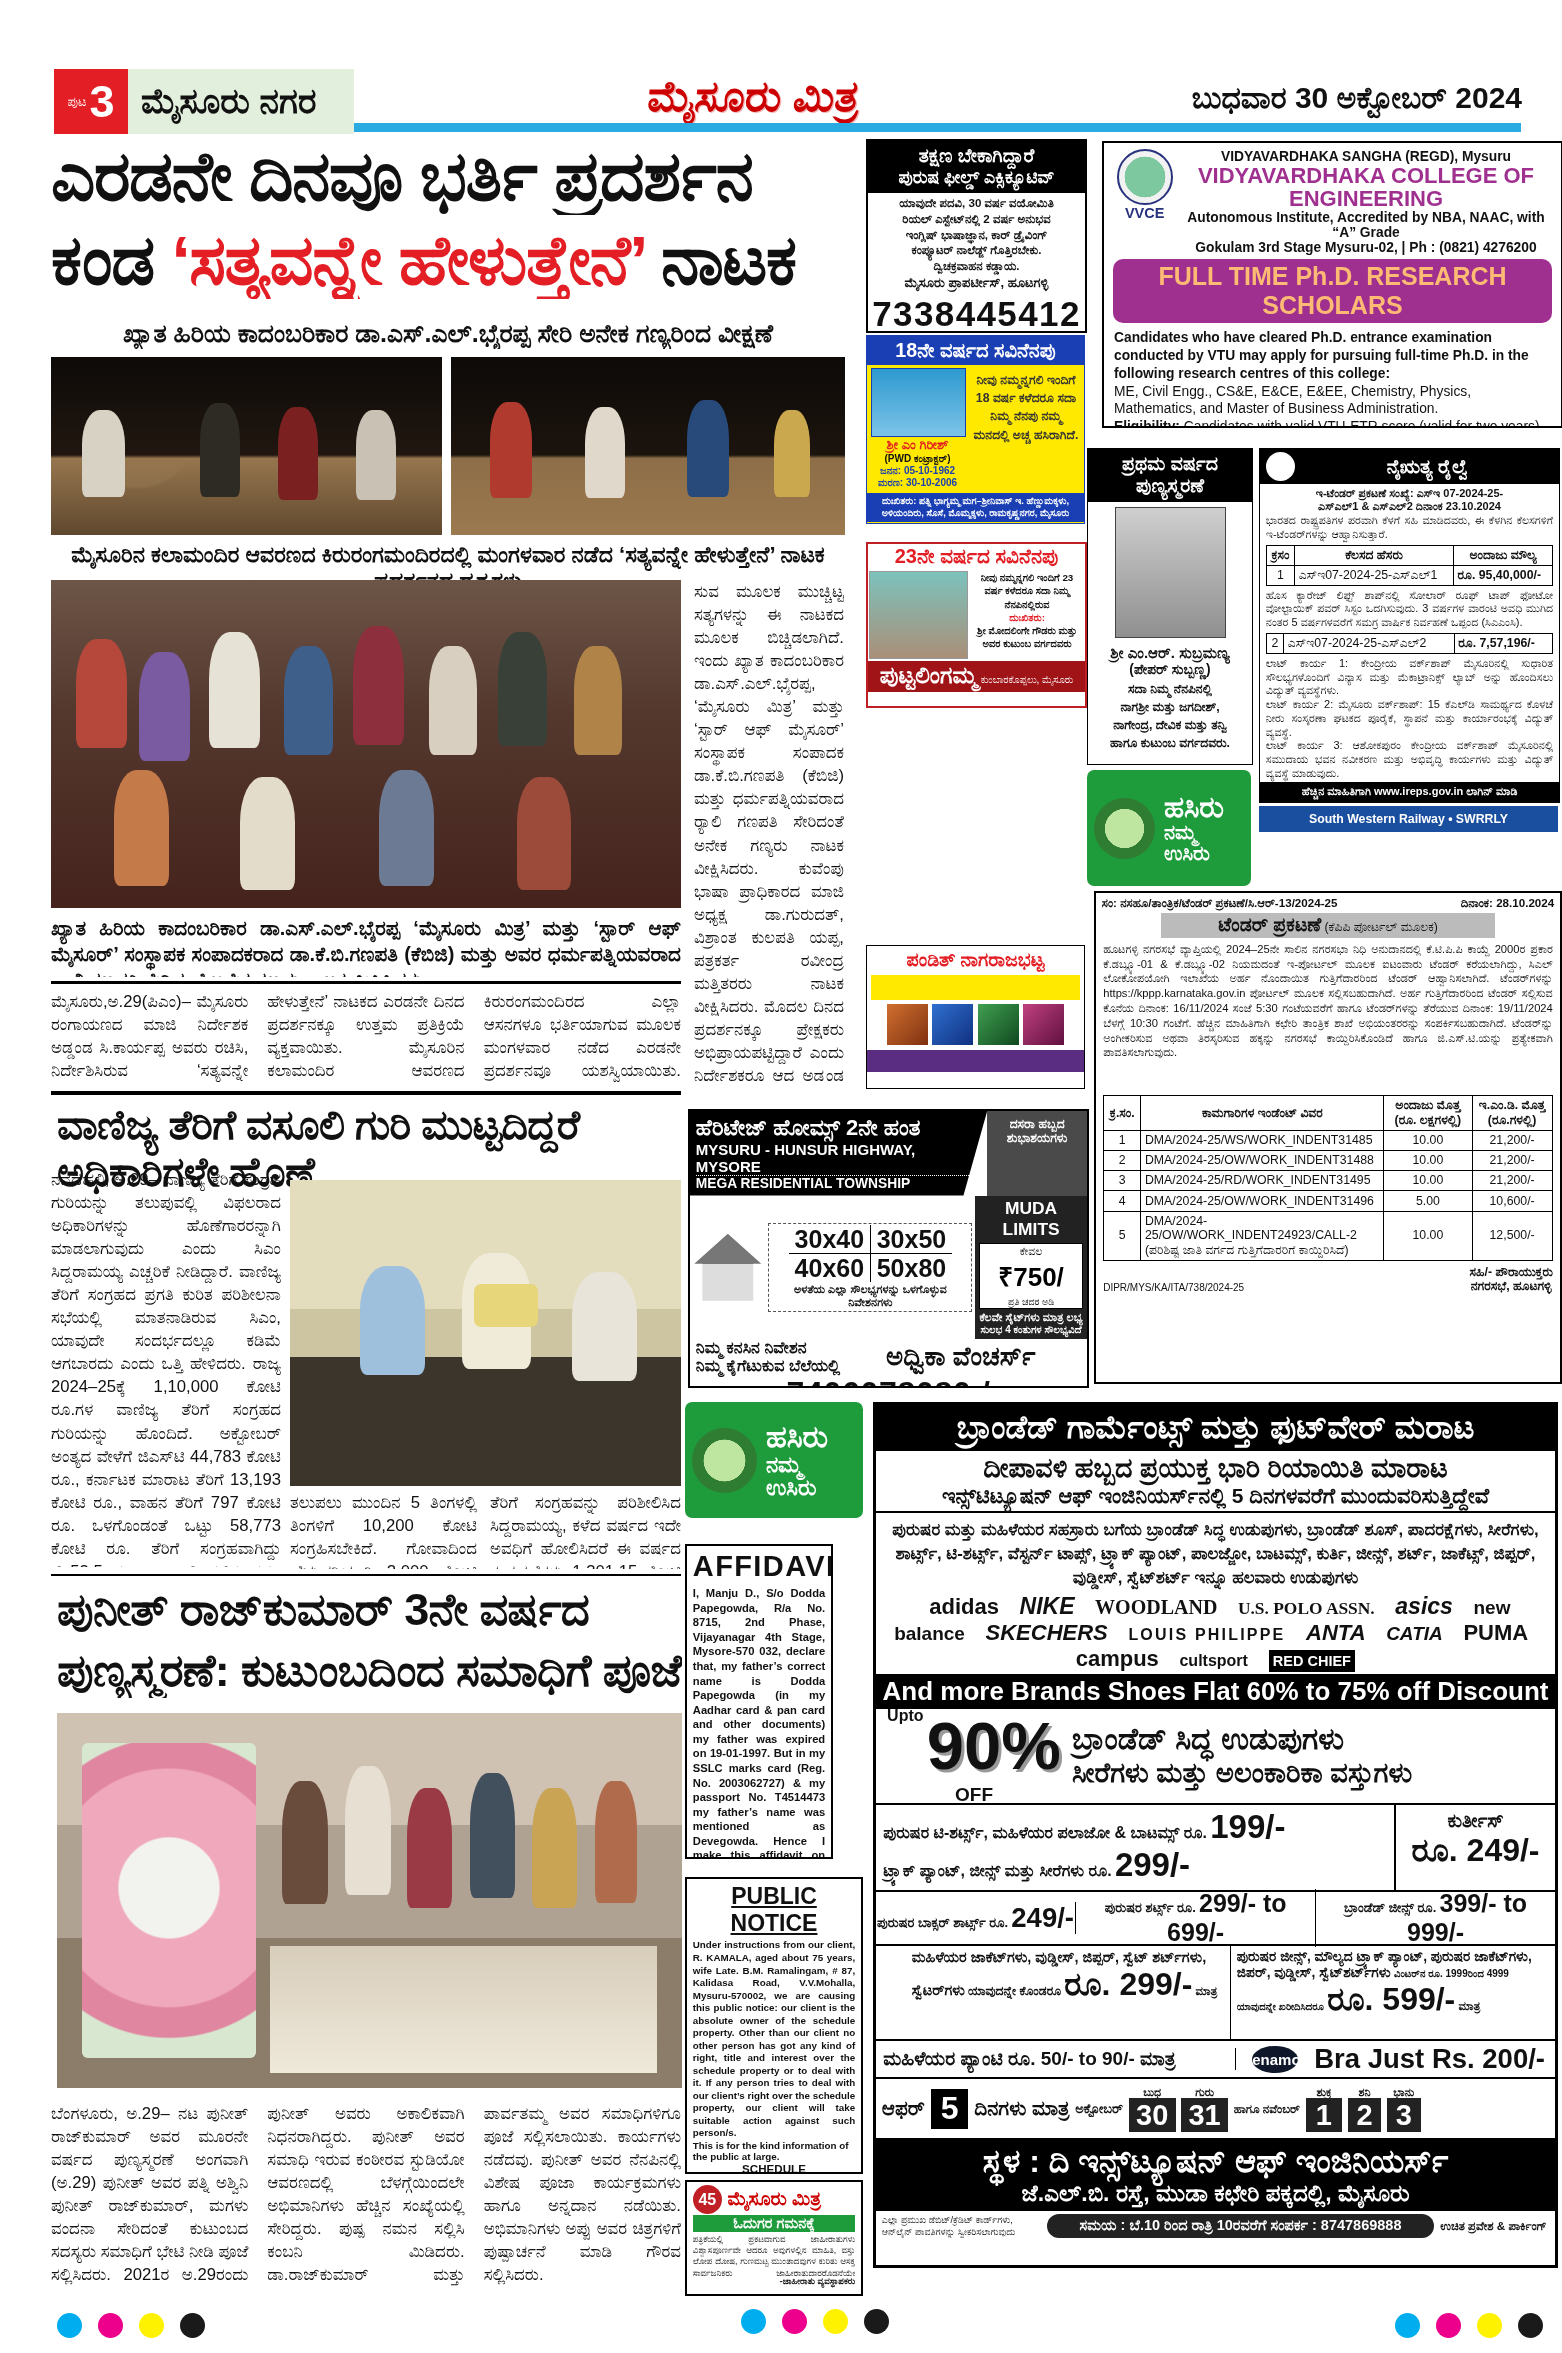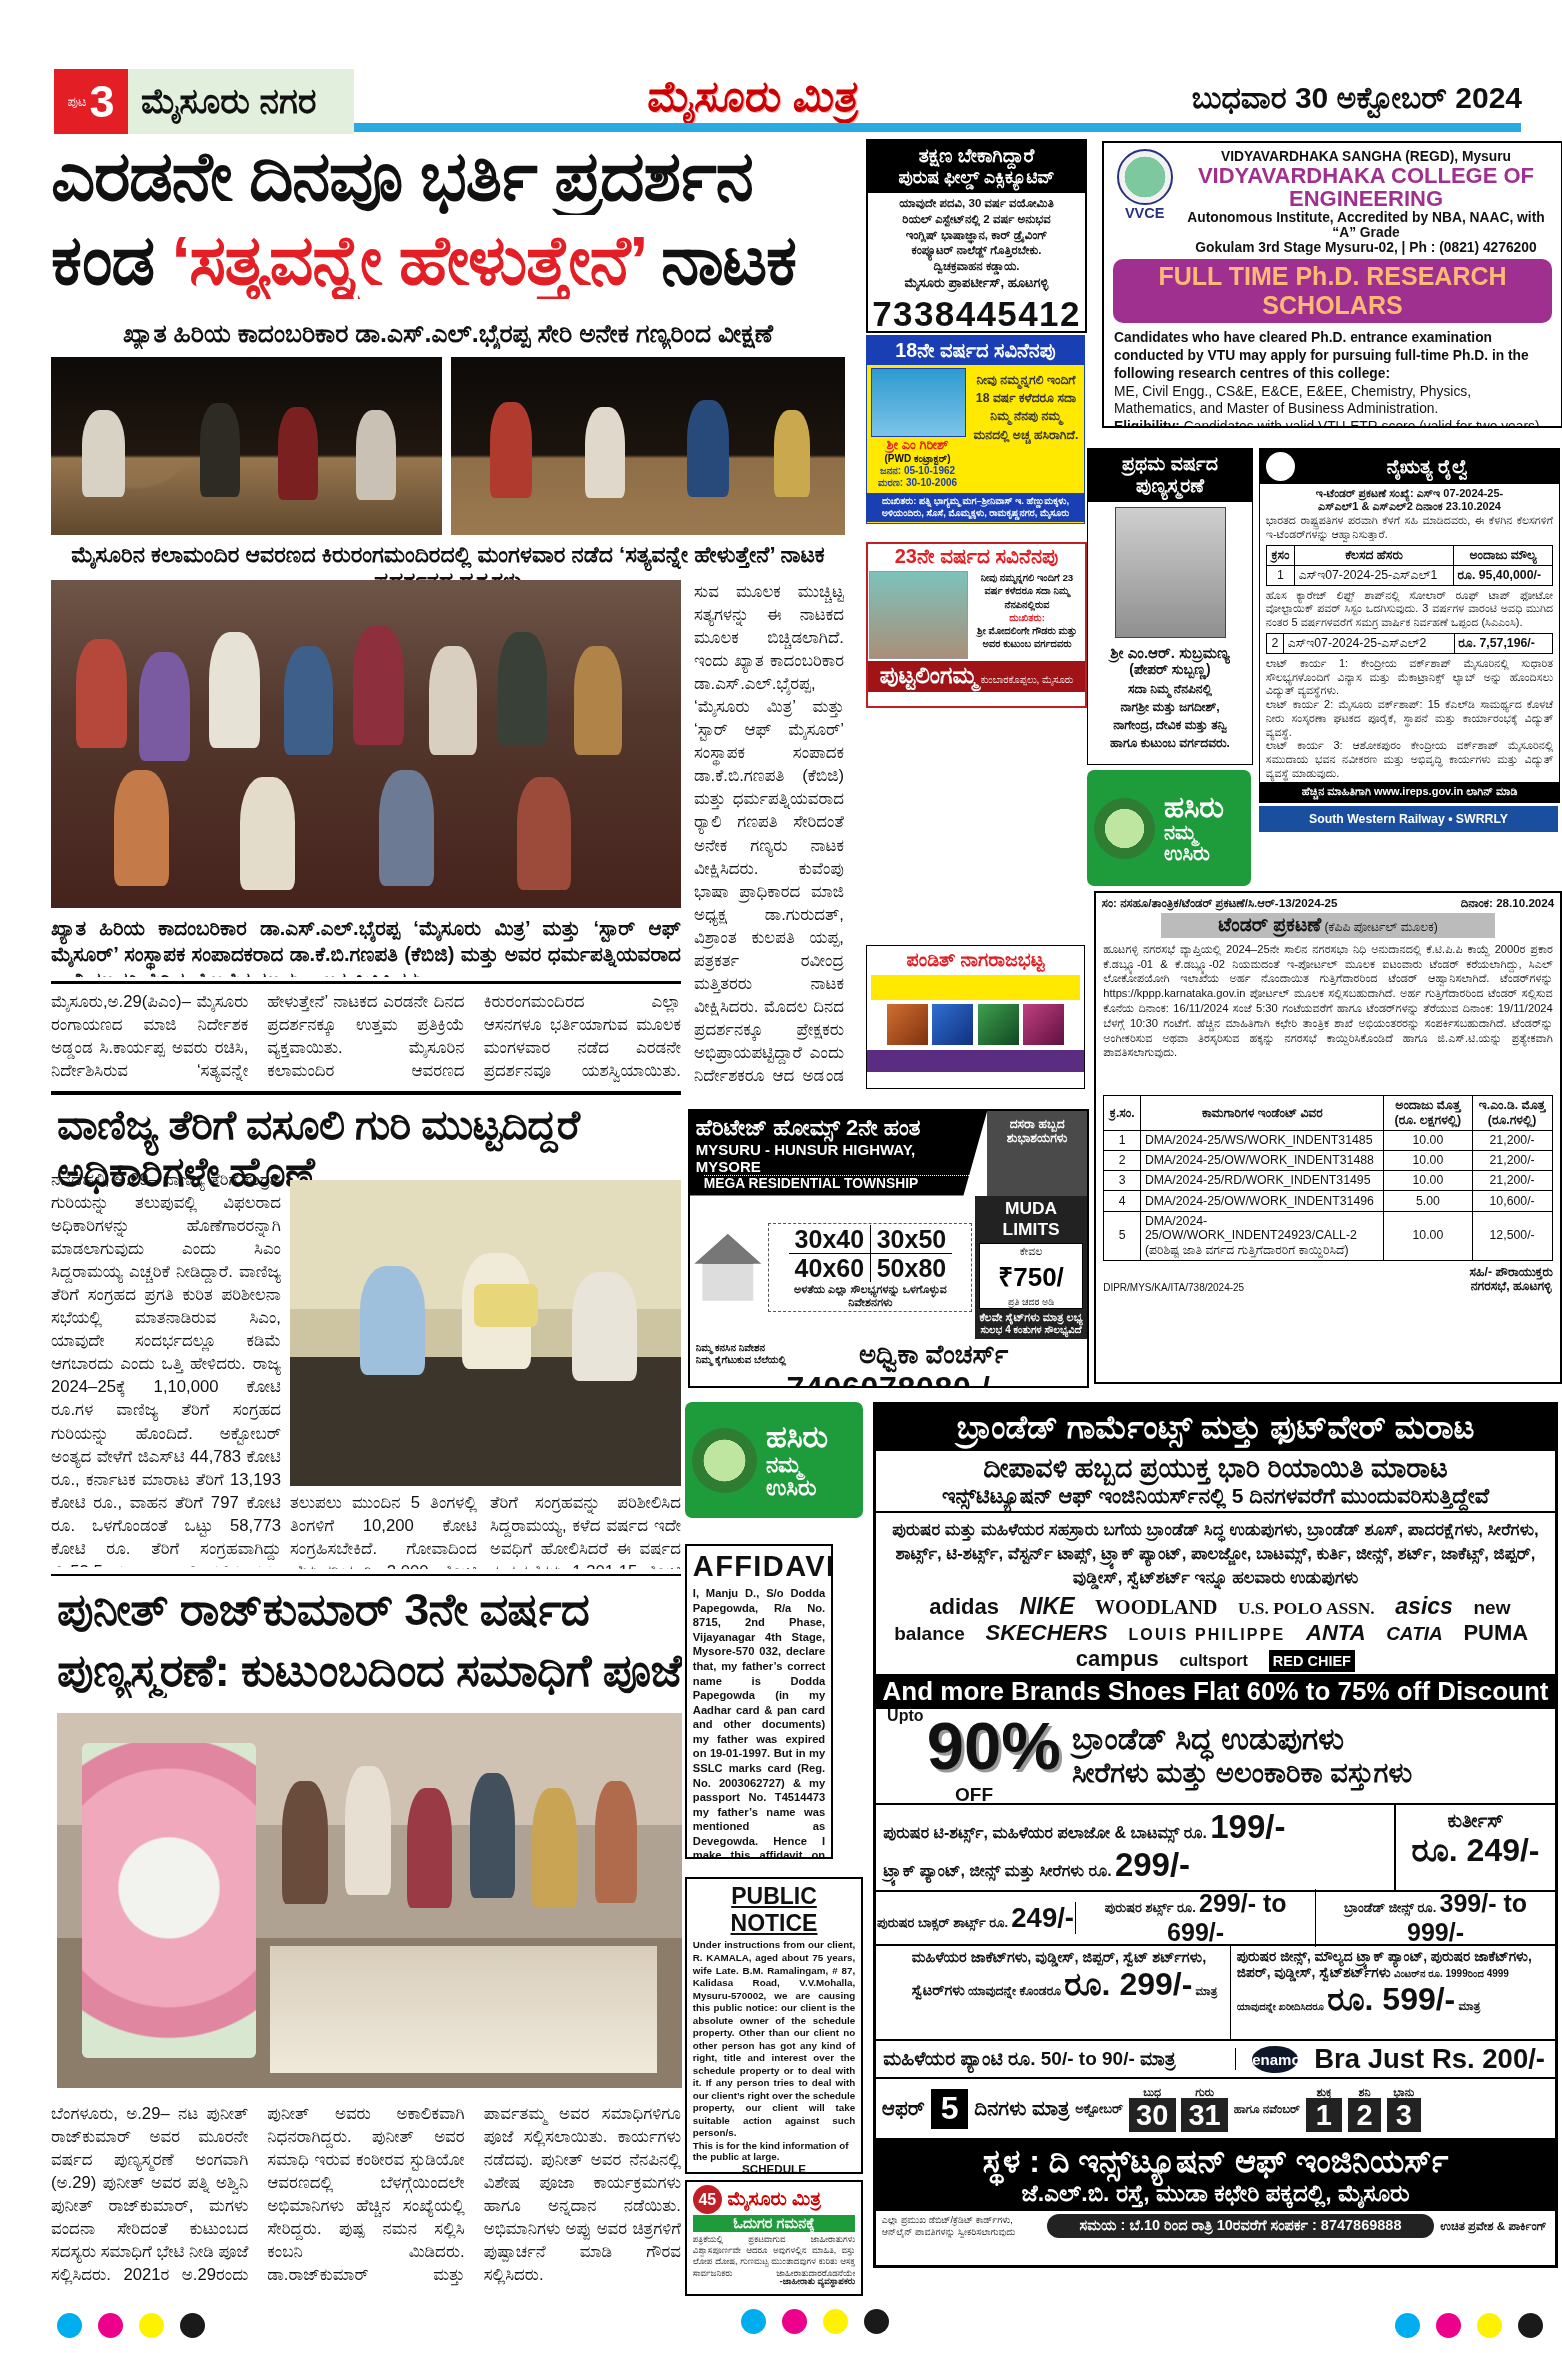--- a/index.html
+++ b/index.html
@@ -318,21 +318,21 @@
         <span style="display:block;">ನಗರಸಭೆ, ಹೂಟಗಳ್ಳಿ</span>
       </span>
     </div>
   </div>
 
   <div class="abs adbox clip" style="left:688px;top:1109px;width:397px;height:275px;border-width:2.9px;">
     <div style="display:flex;">
       <div class="blackband" style="flex:1;padding:4.3px 5.8px;clip-path:polygon(0 0,100% 0,92% 100%,0 100%);">
         <div class="b" style="font-size:22px;">ಹೆರಿಟೇಜ್ ಹೋಮ್ಸ್ 2ನೇ ಹಂತ</div>
         <div class="b" style="font-size:15px;">MYSURU - HUNSUR HIGHWAY, MYSORE</div>
-        <div class="b" style="font-size:13.8px;border-top:1.4px dotted #fff;margin-left:8px;">MEGA RESIDENTIAL TOWNSHIP</div>
+        <div class="b" style="font-size:13.8px;border-top:1.4px dotted #fff;">MEGA RESIDENTIAL TOWNSHIP</div>
       </div>
       <div class="b c" style="width:94px;background:#4a4a4a;color:#fff;font-size:12.3px;padding:5.8px 2.9px;">ದಸರಾ ಹಬ್ಬದ ಶುಭಾಶಯಗಳು</div>
     </div>
     <div style="display:flex;align-items:center;">
       <div style="width:67px;height:67px;margin:4.3px;background:linear-gradient(180deg,#777 0 45%,#ddd 45% 100%);clip-path:polygon(50% 0,100% 45%,88% 45%,88% 100%,12% 100%,12% 45%,0 45%);"></div>
       <div class="c" style="flex:1;border:1.4px dashed #555;margin:2.9px;padding:1.4px;">
         <span class="b" style="font-size:25px;padding:0 5.8px;">30x40</span><span class="b" style="font-size:25px;border-left:1.4px solid #000;padding:0 5.8px;">30x50</span>
         <div></div>
         <span class="b" style="font-size:25px;border-top:1.4px solid #000;padding:0 5.8px;">40x60</span><span class="b" style="font-size:25px;border-top:1.4px solid #000;border-left:1.4px solid #000;padding:0 5.8px;">50x80</span>
         <div class="b" style="font-size:11px;">ಅಳತೆಯ ಎಲ್ಲಾ ಸೌಲಭ್ಯಗಳನ್ನು ಒಳಗೊಳ್ಳುವ ನಿವೇಶನಗಳು</div>
@@ -342,21 +342,21 @@
         <div style="background:#fff;color:#000;border:1.4px solid #000;margin:2.2px;">
           <span style="font-size:11px;">ಕೇವಲ</span>
           <div class="b" style="font-size:26px;">₹750/</div>
           <span style="font-size:9.4px;">ಪ್ರತಿ ಚದರ ಅಡಿ</span>
         </div>
         <div class="b" style="font-size:11px;">ಕೆಲವೇ ಸೈಟ್‌ಗಳು ಮಾತ್ರ ಲಭ್ಯ</div>
         <div class="b" style="font-size:10px;">ಸುಲಭ 4 ಕಂತುಗಳ ಸೌಲಭ್ಯವಿದೆ</div>
       </div>
     </div>
     <div style="display:flex;align-items:center;padding:0 5.8px;">
-      <div style="font-size:10px;" class="b">
+      <div style="font-size:16px;" class="b">
         <div>ನಿಮ್ಮ ಕನಸಿನ ನಿವೇಶನ</div>
         <div>ನಿಮ್ಮ ಕೈಗೆಟುಕುವ ಬೆಲೆಯಲ್ಲಿ</div>
       </div>
       <div class="b" style="flex:1;text-align:center;font-size:26px;">ಅಧ್ವಿಕಾ ವೆಂಚರ್ಸ್</div>
     </div>
     <div class="b c" style="font-size:32px;letter-spacing:0.7px;">7406078080 / 8884071010</div>
   </div>
 
   <div class="abs clip" style="left:685px;top:1402px;width:178px;height:116px;background:#1e9b3a;border-radius:7.2px;display:flex;align-items:center;">
     <div style="width:65px;height:65px;margin-left:7.2px;border-radius:50%;background:radial-gradient(circle,#bfe6a0 0 45%,#2e7d32 46% 100%);"></div>

